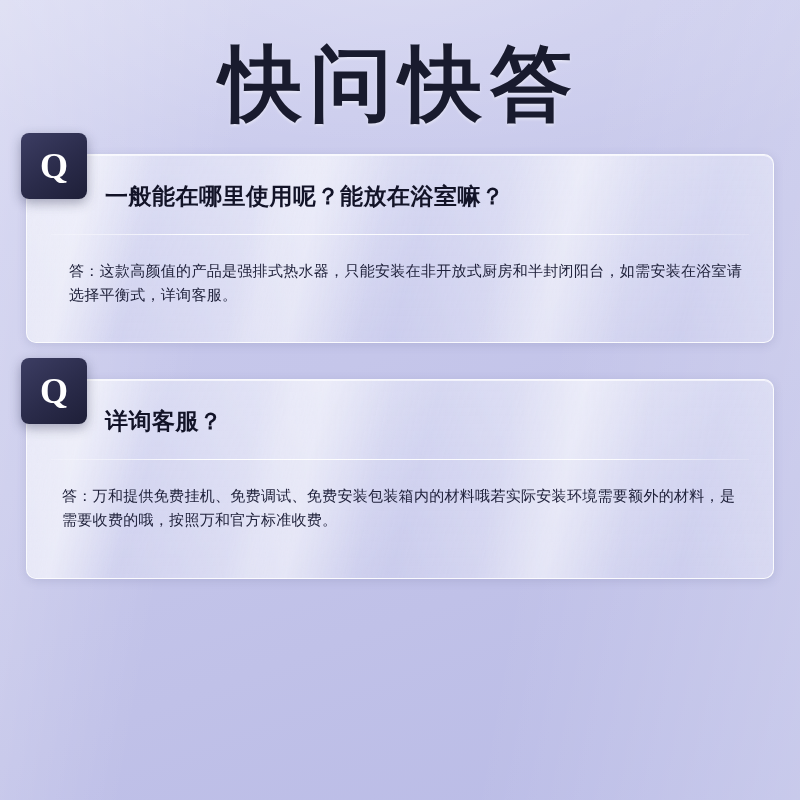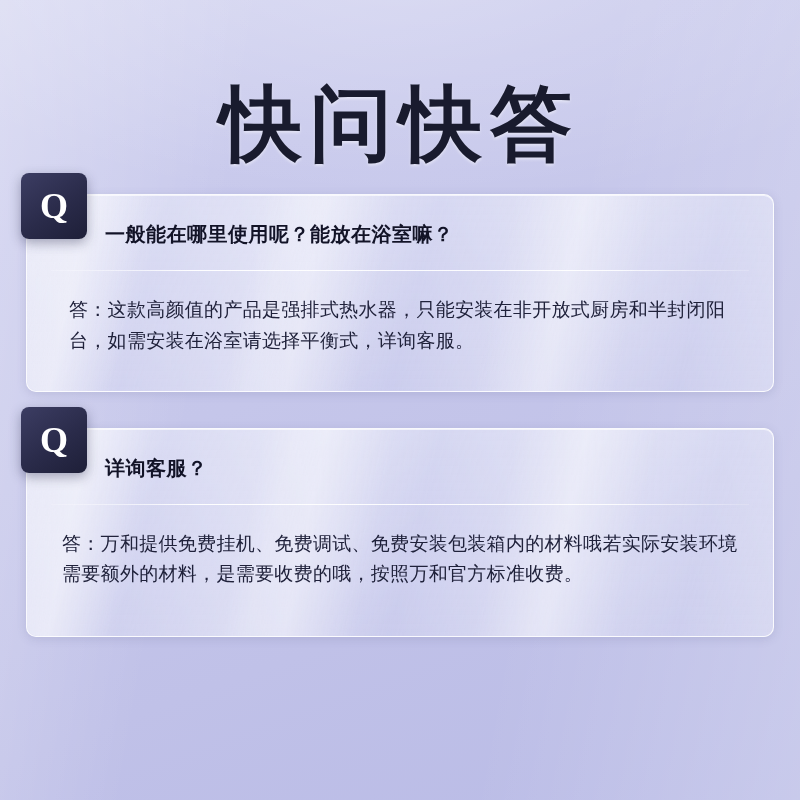--- a/index.html
+++ b/index.html
@@ -37,21 +37,20 @@
   .headline {
     text-align: center;
     font-family: "Liberation Serif", serif;
     font-weight: bold;
     font-size: 82px;
     letter-spacing: 8px;
     color: #191b2e;
     padding-top: 42px;
     line-height: 1.05;
     text-shadow: 0 2px 3px rgba(255,255,255,0.45);
-    margin-top: 40px;
   }
 
   .qa-list {
     margin-top: 26px;
   }
 
   .qa-card {
     position: relative;
     margin: 0 8px 36px 8px;
     border: 1px solid rgba(255,255,255,0.85);
@@ -97,38 +96,38 @@
     font-weight: bold;
     display: flex;
     align-items: center;
     justify-content: center;
     box-shadow: 0 4px 12px rgba(40, 42, 76, 0.38);
   }
 
   .q-title {
     position: relative;
     padding: 26px 28px 22px 78px;
-    font-size: 20px;
+    font-size: 23px;
     font-weight: bold;
     color: #121327;
     letter-spacing: 0.5px;
     min-height: 48px;
     box-sizing: border-box;
   }
 
   .divider {
     height: 1px;
     margin: 0 24px;
     background: linear-gradient(90deg, rgba(255,255,255,0.15), rgba(255,255,255,0.95) 20%, rgba(255,255,255,0.9) 80%, rgba(255,255,255,0.15));
   }
 
   .a-body {
     position: relative;
     padding: 24px 30px 30px 42px;
-    font-size: 19px;
+    font-size: 15px;
     line-height: 1.62;
     color: #20223b;
     letter-spacing: 0.3px;
     text-indent: 0;
   }
 
   .card-1 .a-body { padding-bottom: 34px; }
   .card-2 .a-body { padding-bottom: 46px; padding-left: 35px; }
 </style>
 </head>

